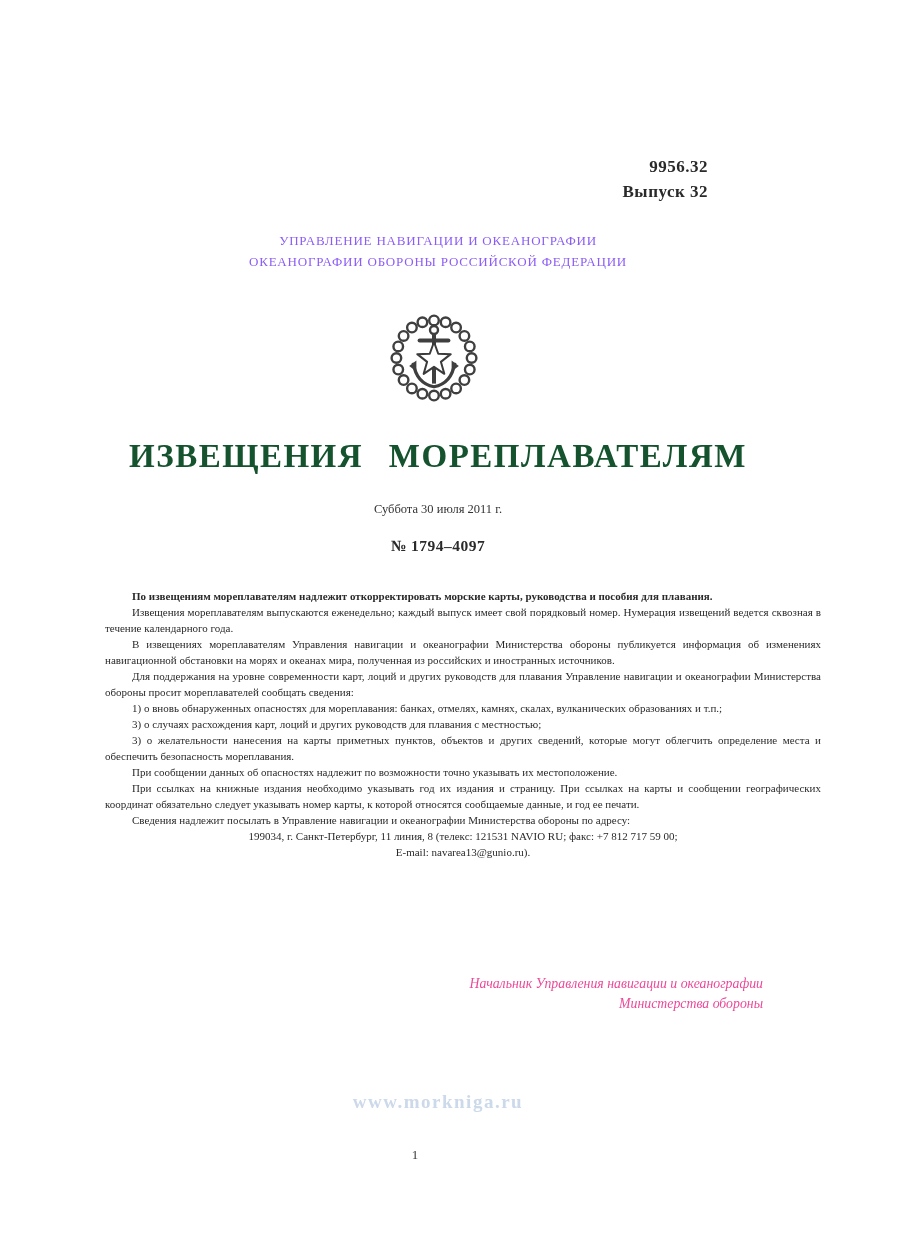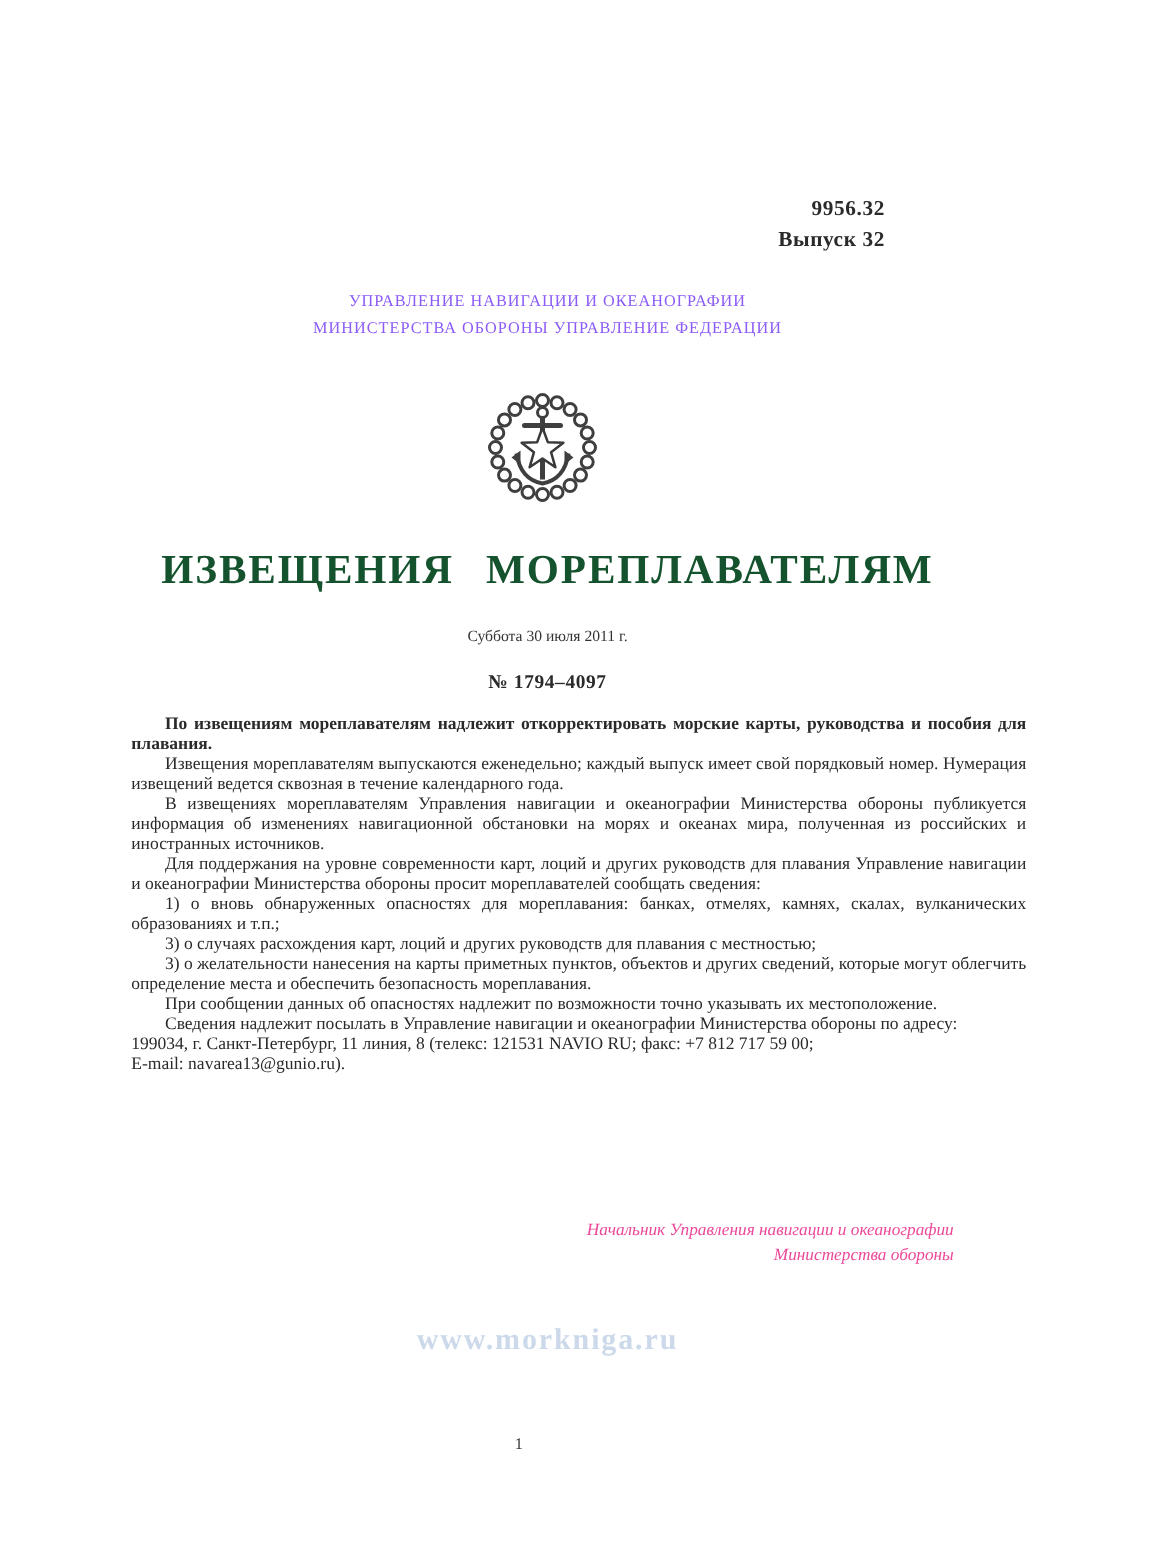--- a/index.html
+++ b/index.html
@@ -31,55 +31,55 @@
   }
   .date-line{
     position:absolute;top:502px;left:0;width:100%;
     text-align:center;font-size:12.5px;color:#333;
   }
   .issue-numbers{
     position:absolute;top:537px;left:0;width:100%;
     text-align:center;font-size:15.5px;font-weight:bold;letter-spacing:.5px;
   }
   .body-text{
-    position:absolute;top:572px;left:105px;width:716px;
-    font-size:14px;line-height:16px;text-align:justify;
+    position:absolute;top:588px;left:105px;width:716px;
+    font-size:11px;line-height:16px;text-align:justify;
   }
   .body-text p{margin:0;text-indent:27px;}
   .body-text p.bold{font-weight:bold;}
-  .body-text p.noindent{text-indent:0;text-align:left;}
+  .body-text p.noindent{text-indent:0;text-align:center;}
   .signature{
     position:absolute;top:974px;left:105px;width:658px;
     text-align:right;font-style:italic;font-size:13.8px;line-height:20px;
     color:#ec4899;
   }
   .watermark{
-    position:absolute;top:1059px;left:0;width:100%;
-    text-align:center;font-size:24px;font-weight:bold;
+    position:absolute;top:1091px;left:0;width:100%;
+    text-align:center;font-size:19px;font-weight:bold;
     letter-spacing:1.5px;color:#ccd9ea;
   }
   .page-number{
     position:absolute;top:1147px;left:0;width:830px;
     text-align:center;font-size:13px;color:#3a3a3a;
   }
   .emblem svg{width:100%;height:100%;}
 </style>
 </head>
 <body>
 
 <div class="page">
 
   <div class="code-block">
     <div>9956.32</div>
     <div>Выпуск 32</div>
   </div>
 
   <div class="org-block">
     <div>УПРАВЛЕНИЕ НАВИГАЦИИ И ОКЕАНОГРАФИИ</div>
-    <div>МИНИСТЕРСТВА ОБОРОНЫ УПРАВЛЕНИЕ ФЕДЕРАЦИИ</div>
+    <div>ОКЕАНОГРАФИИ ОБОРОНЫ РОССИЙСКОЙ ФЕДЕРАЦИИ</div>
   </div>
 
   <div class="emblem">
     <svg viewBox="0 0 120 120" xmlns="http://www.w3.org/2000/svg" fill="none" stroke="#3f3f3f">
       <g stroke-width="3">
         <circle cx="107" cy="60" r="6"></circle>
           <circle cx="104.7" cy="74.5" r="6"></circle>
         <circle cx="98" cy="87.6" r="6"></circle>
           <circle cx="87.6" cy="98" r="6"></circle>
         <circle cx="74.5" cy="104.7" r="6"></circle>
@@ -117,20 +117,21 @@
 
   <div class="body-text">
     <p class="bold">По извещениям мореплавателям надлежит откорректировать морские карты, руководства и пособия для плавания.</p>
     <p>Извещения мореплавателям выпускаются еженедельно; каждый выпуск имеет свой порядковый номер. Нумерация извещений ведется сквозная в течение календарного года.</p>
     <p>В извещениях мореплавателям Управления навигации и океанографии Министерства обороны публикуется информация об изменениях навигационной обстановки на морях и океанах мира, полученная из российских и иностранных источников.</p>
     <p>Для поддержания на уровне современности карт, лоций и других руководств для плавания Управление навигации и океанографии Министерства обороны просит мореплавателей сообщать сведения:</p>
     <p>1) о вновь обнаруженных опасностях для мореплавания: банках, отмелях, камнях, скалах, вулканических образованиях и т.п.;</p>
     <p>3) о случаях расхождения карт, лоций и других руководств для плавания с местностью;</p>
     <p>3) о желательности нанесения на карты приметных пунктов, объектов и других сведений, которые могут облегчить определение места и обеспечить безопасность мореплавания.</p>
     <p>При сообщении данных об опасностях надлежит по возможности точно указывать их местоположение.</p>
+    <p>При ссылках на книжные издания необходимо указывать год их издания и страницу. При ссылках на карты и сообщении географических координат обязательно следует указывать номер карты, к которой относятся сообщаемые данные, и год ее печати.</p>
     <p>Сведения надлежит посылать в Управление навигации и океанографии Министерства обороны по адресу:</p>
     <p class="noindent">199034, г. Санкт-Петербург, 11 линия, 8 (телекс: 121531 NAVIO RU; факс: +7 812 717 59 00;</p>
     <p class="noindent">E-mail: navarea13@gunio.ru).</p>
   </div>
 
   <div class="signature">
     <div>Начальник Управления навигации и океанографии</div>
     <div>Министерства обороны</div>
   </div>
 

